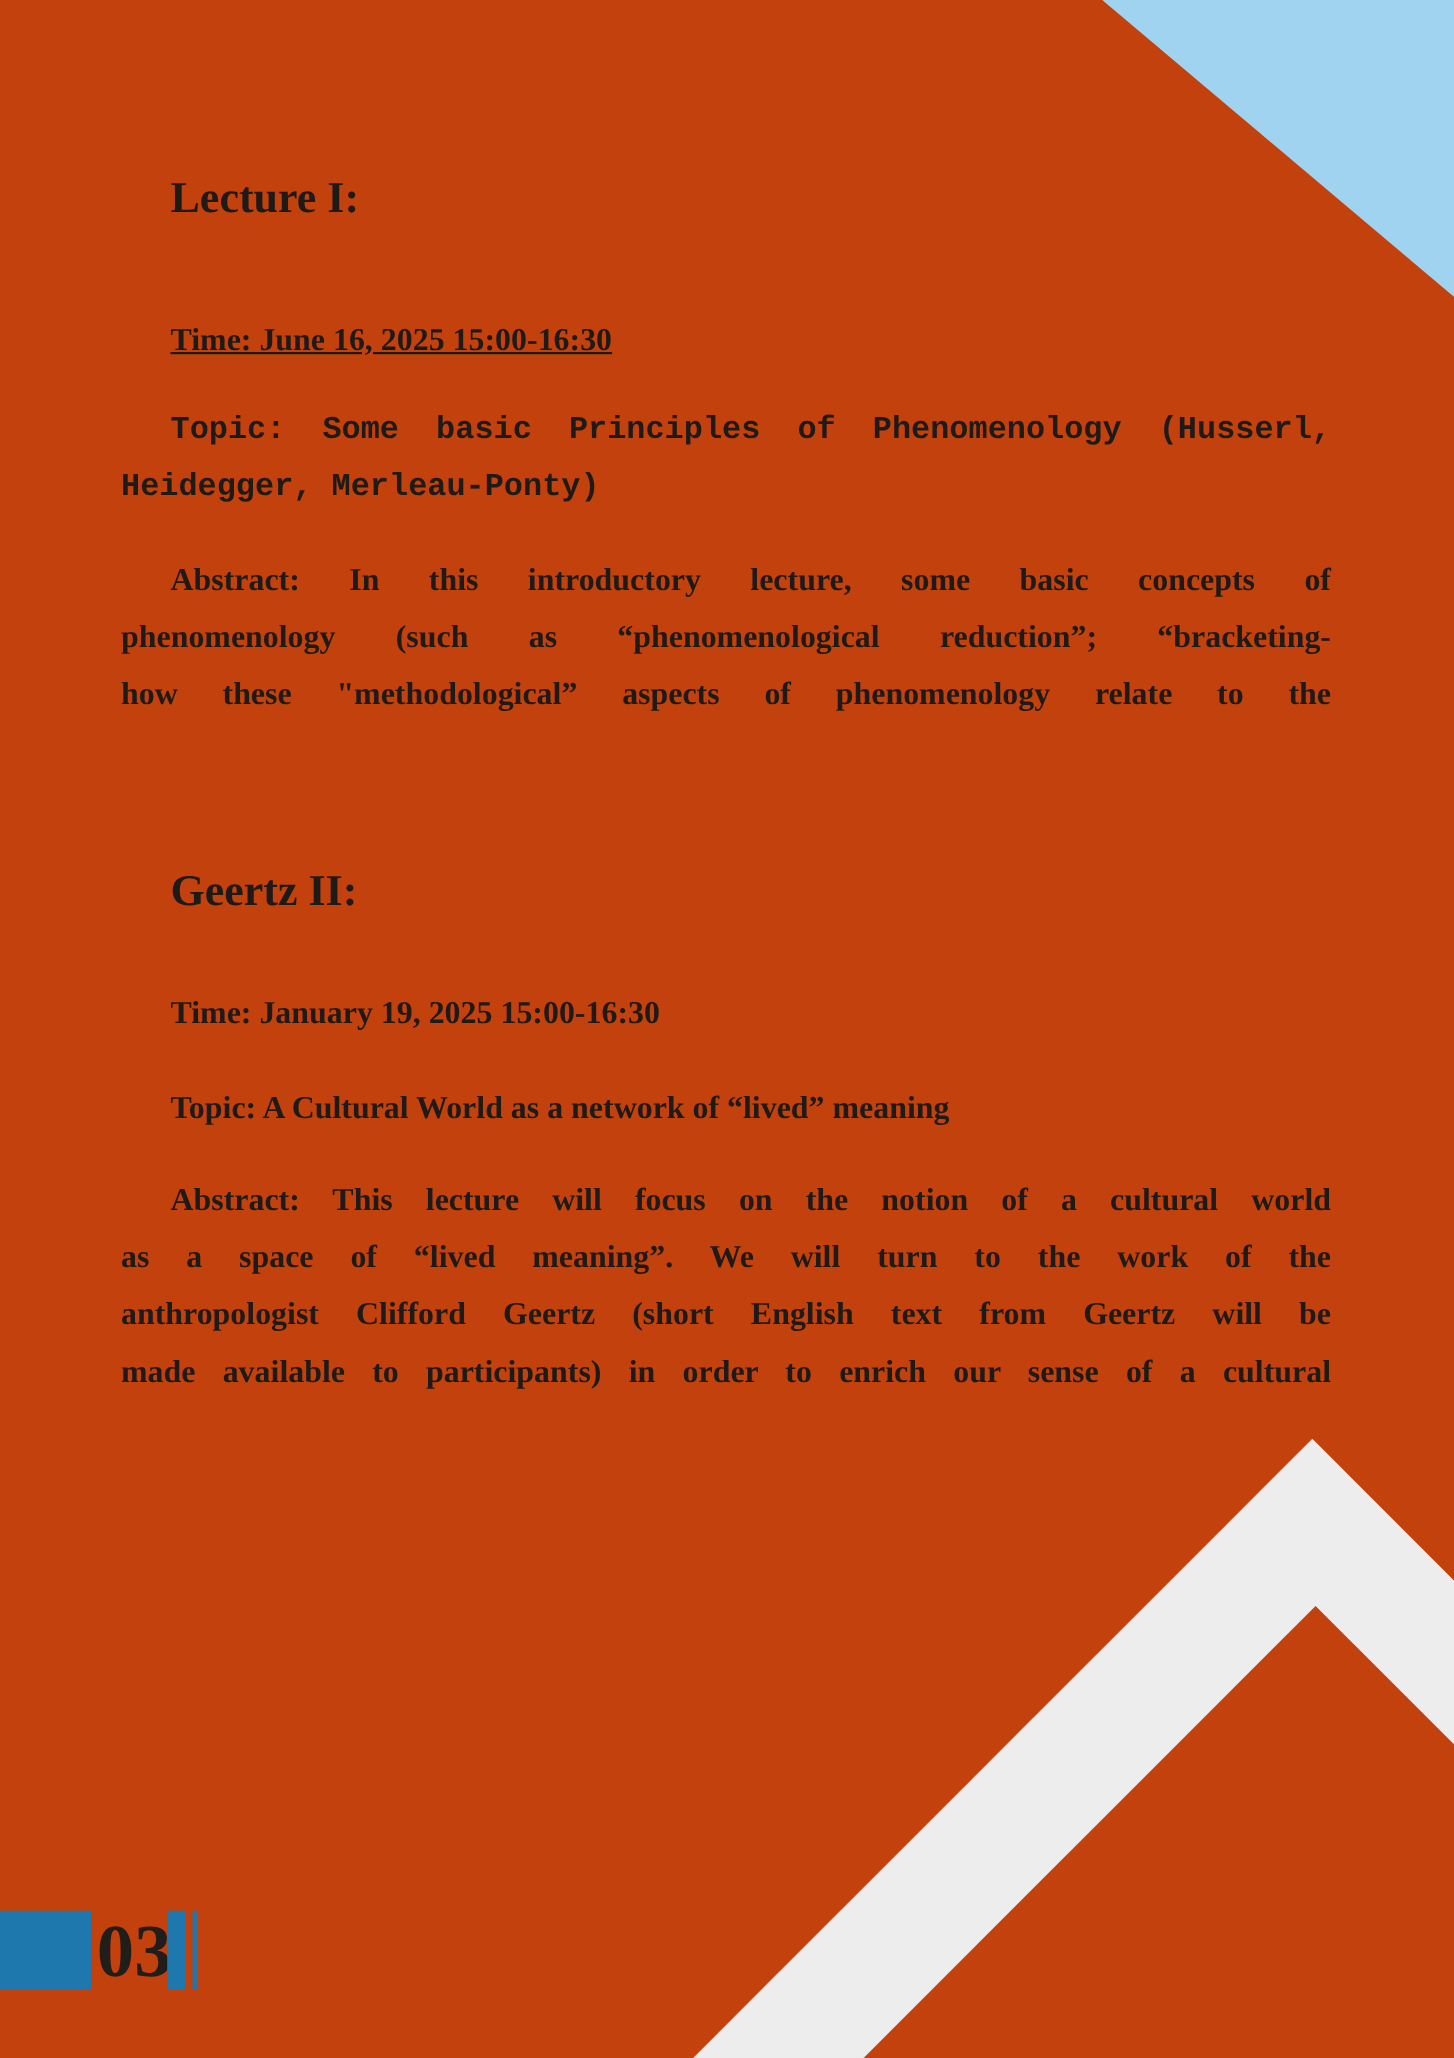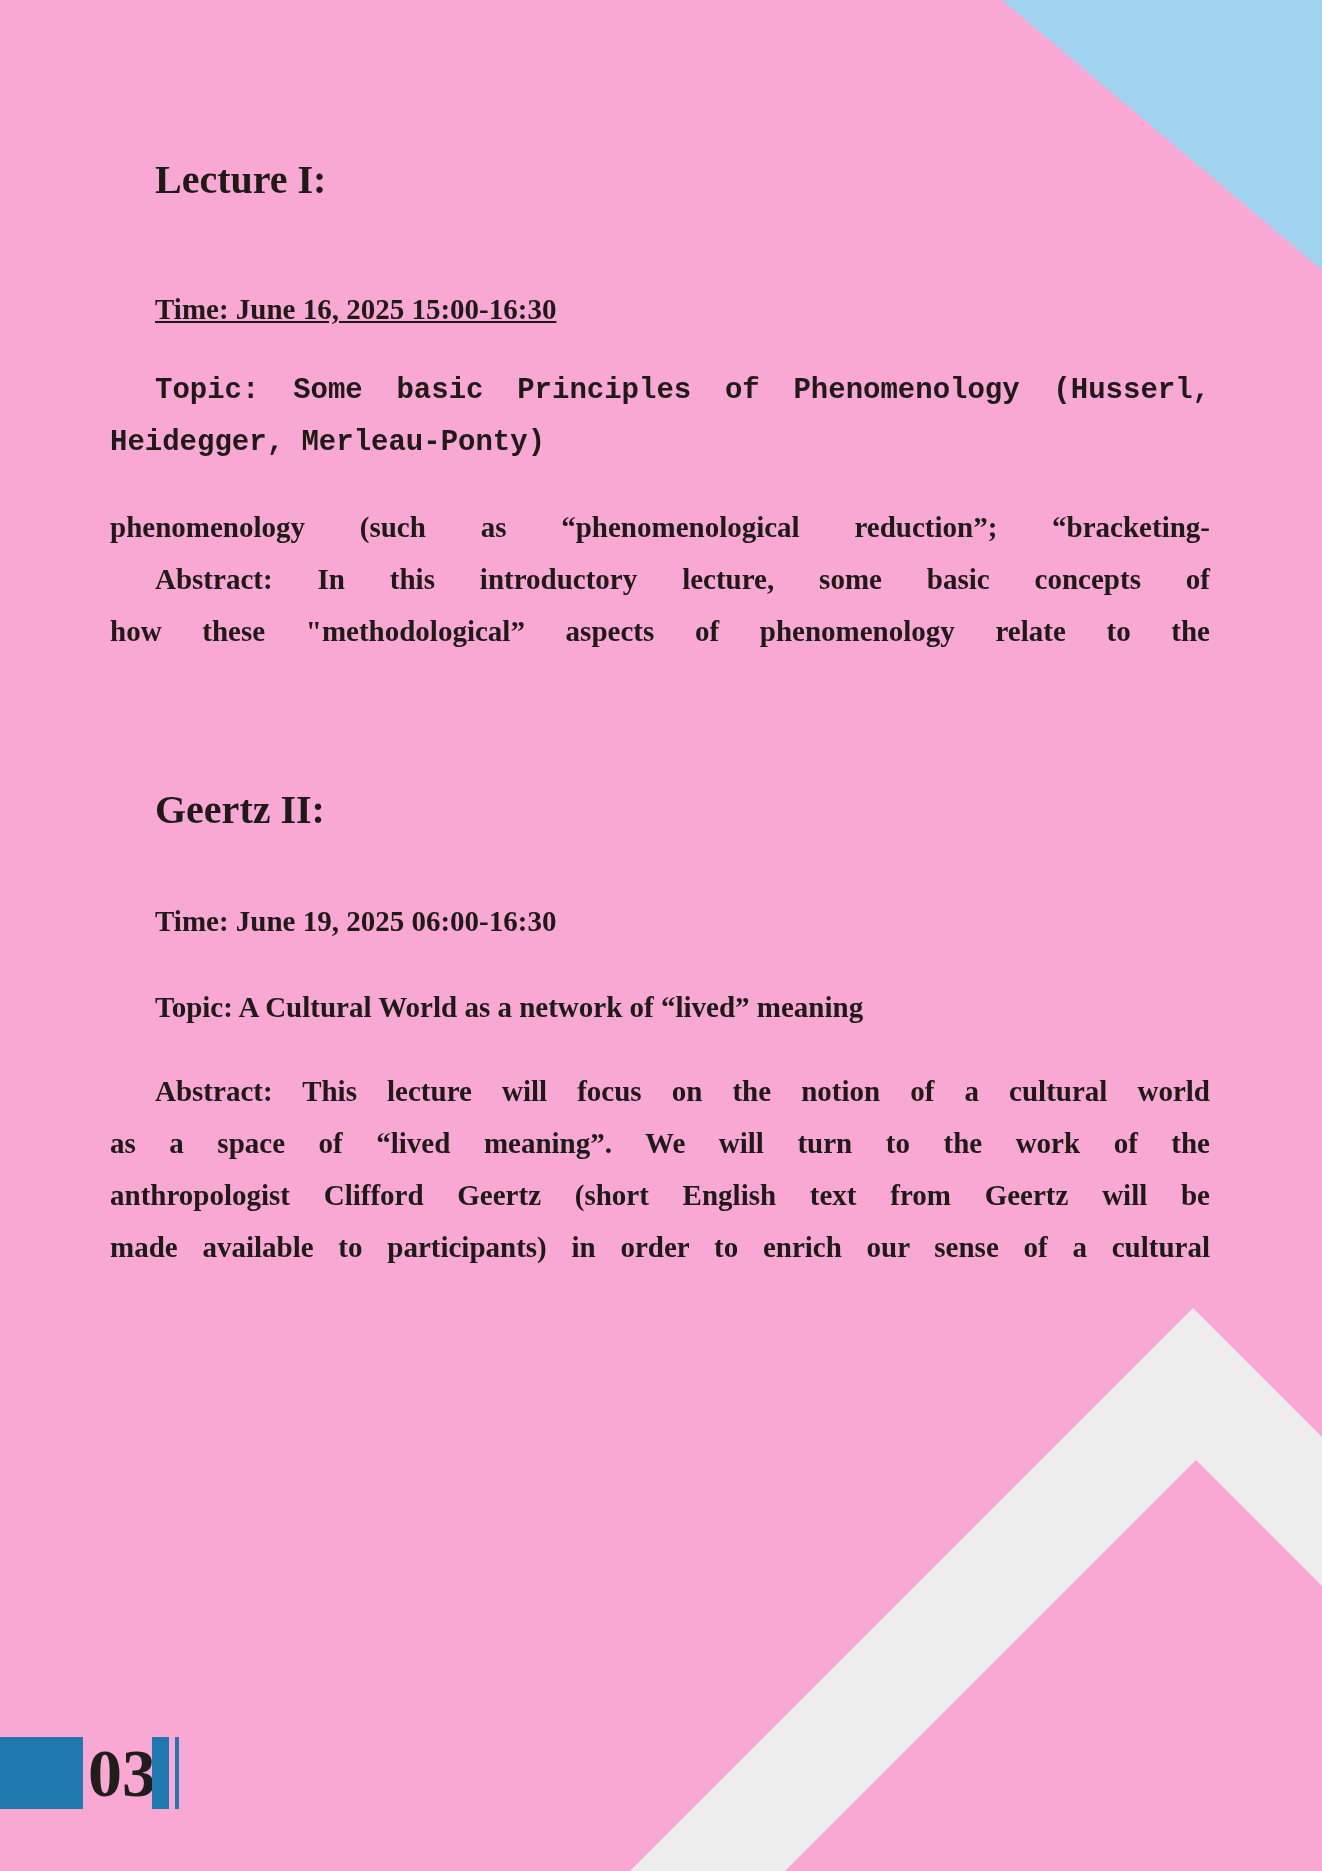--- a/index.html
+++ b/index.html
@@ -1,21 +1,21 @@
 <!DOCTYPE html>
 <html style="--accent-blue: #1f78ad; --corner-blue: #a0d3f0; --watermark-gray: #ededed; --text: #1e1a17;"><head>
 <meta charset="utf-8">
 <style>
   html, body { margin: 0; padding: 0; background: #ffffff; }
 
   .page {
     position: relative;
     width: 1322px;
     height: 1871px;
-    background: #f9a8d4;
+    background: #c2410c;
     overflow: hidden;
     font-family: "Liberation Serif", "DejaVu Serif", serif;
     font-weight: 700;
     color: var(--text, #1e1a17);
   }
 
   
   .corner-tri {
     position: absolute;
     top: 0; right: 0;
@@ -107,30 +107,30 @@
     <section>
       <h1 id="lec1-title" class="lecture-title">Lecture I:</h1>
       <div id="lec1-time" class="para">
         <div class="tline first last">Time: June 16, 2025 15:00-16:30</div>
       </div>
       <div id="lec1-topic" class="para">
           <div class="tline first">Topic: Some basic Principles of Phenomenology (Husserl,</div>
           <div class="tline last">Heidegger, Merleau-Ponty)</div>
         </div>
       <div id="lec1-abs" class="para">
+          <div class="tline first">Abstract: In this introductory lecture, some basic concepts of</div>
           <div class="tline">phenomenology (such as “phenomenological reduction”; “bracketing-</div>
-          <div class="tline first">Abstract: In this introductory lecture, some basic concepts of</div>
           <div class="tline">how these "methodological” aspects of phenomenology relate to the</div>
         </div>
     </section>
 
     <section>
       <h1 id="lec2-title" class="lecture-title">Geertz II:</h1>
       <div id="lec2-time" class="para">
-        <div class="tline first last">Time: June 19, 2025 06:00-16:30</div>
+        <div class="tline first last">Time: January 19, 2025 15:00-16:30</div>
       </div>
       <div id="lec2-topic" class="para">
           <div class="tline first last">Topic: A Cultural World as a network of “lived” meaning</div>
         </div>
       <div id="lec2-abs" class="para">
           <div class="tline first">Abstract: This lecture will focus on the notion of a cultural world</div>
           <div class="tline">as a space of “lived meaning”. We will turn to the work of the</div>
           <div class="tline">anthropologist Clifford Geertz (short English text from Geertz will be</div>
           <div class="tline">made available to participants) in order to enrich our sense of a cultural</div>
         </div>

